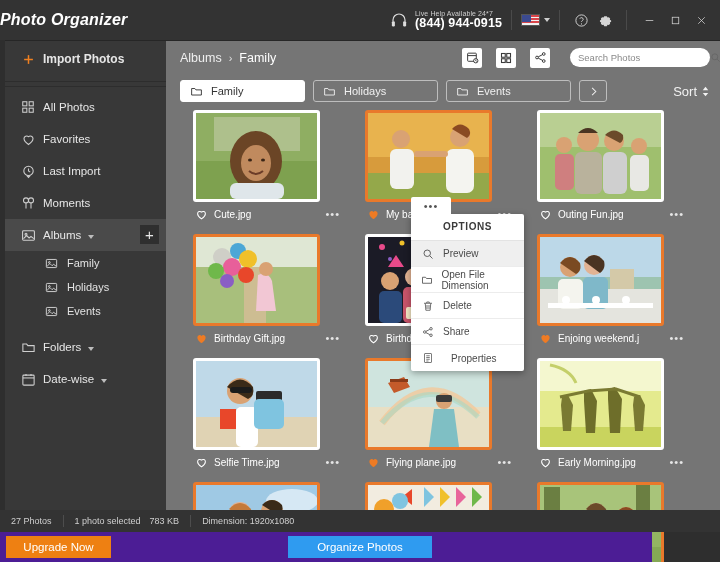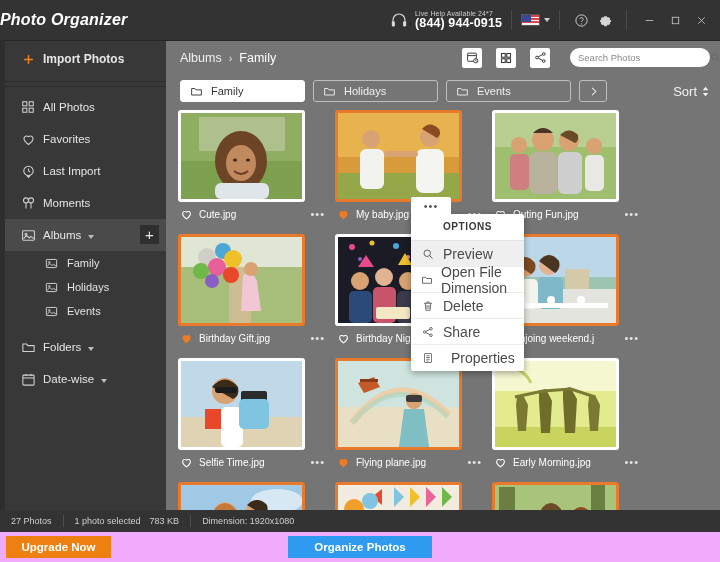--- a/index.html
+++ b/index.html
@@ -94,21 +94,21 @@
   }
   .tab.sel{ background:#ffffff; color:#333333; border-color:#ffffff; }
   .tab-next{
     width:28px; height:22px; border:1px solid #bdbdbd; border-radius:3px;
     display:flex; align-items:center; justify-content:center; color:#f0f0f0; font-size:11px;
   }
   .sort{ margin-left:auto; font-size:13px; color:#f2f2f2; display:flex; align-items:center; gap:4px; }
 
   
   .grid{ padding:2px 12px 0 12px; display:flex; flex-wrap:wrap; gap:8px 8px; }
-  .cell{ width:149px; }
+  .cell{ width:149px;margin-left:15px; }
   .thumb{
     width:127px; height:92px; background:#ccc; border:3px solid #ffffff; border-radius:3px;
     overflow:hidden; position:relative;
   }
   .thumb.fav{ border-color:#e9792b; }
   .cap{ height:24px; display:flex; align-items:center; gap:6px; padding:0 2px; font-size:10px; color:#ffffff; }
   .heart{ width:13px; height:13px; flex:0 0 13px; }
   .capname{ white-space:nowrap; overflow:hidden; text-overflow:ellipsis; max-width:83px; }
   .dots{ margin-left:auto; color:#e6e6e6; font-size:11px; letter-spacing:1px; line-height:1; }
 
@@ -121,36 +121,36 @@
     position:absolute; top:-17px; left:0; width:40px; height:18px; background:#ffffff;
     border-radius:2px 2px 0 0; display:flex; align-items:center; justify-content:center;
     color:#555; font-size:11px; letter-spacing:1px; line-height:1;
   }
   .popup-title{
     text-align:center; font-size:10px; font-weight:bold; color:#3a3a3a;
     letter-spacing:.6px; padding:7px 0 8px; border-bottom:1px solid #e3e3e3;
   }
   .pm-item{
     height:26px; display:flex; align-items:center; gap:8px; padding-left:10px;
-    font-size:14px; color:#4a4a4a; border-bottom:1px solid #ececec;
+    font-size:10px; color:#4a4a4a; border-bottom:1px solid #ececec;
   }
   .pm-item:last-child{ border-bottom:0;gap:16px; }
   .pm-item.hl{ background:#efefef; }
   .pm-ico{ width:14px; display:flex; align-items:center; justify-content:center; color:#5a5a5a; }
 
   
   .statusbar{
     position:absolute; left:0; top:510px; width:720px; height:22px;
     background:#333333; display:flex; align-items:center; font-size:9px; color:#cfcfcf;
   }
   .st-seg{ padding:0 11px; height:22px; display:flex; align-items:center; gap:9px; }
   .st-sep{ width:1px; height:12px; background:#4d4d4d; }
   .footer{
-    position:absolute; left:0; top:532px; width:720px; height:30px; background:#f0abfc;
-    display:flex; align-items:center;font-weight:bold;
+    position:absolute; left:0; top:532px; width:652px; height:30px; background:#4c1d95;
+    display:flex; align-items:center;
   }
   .btn-upgrade{
     margin-left:6px; width:105px; height:22px; background:#ee8012; color:#ffffff;
     display:flex; align-items:center; justify-content:center; font-size:11.5px;
   }
   .btn-organize{
     position:absolute; left:288px; width:144px; height:22px; background:#2f9bf0; color:#ffffff;
     display:flex; align-items:center; justify-content:center; font-size:11.5px;
   }
   svg{ display:block; }

